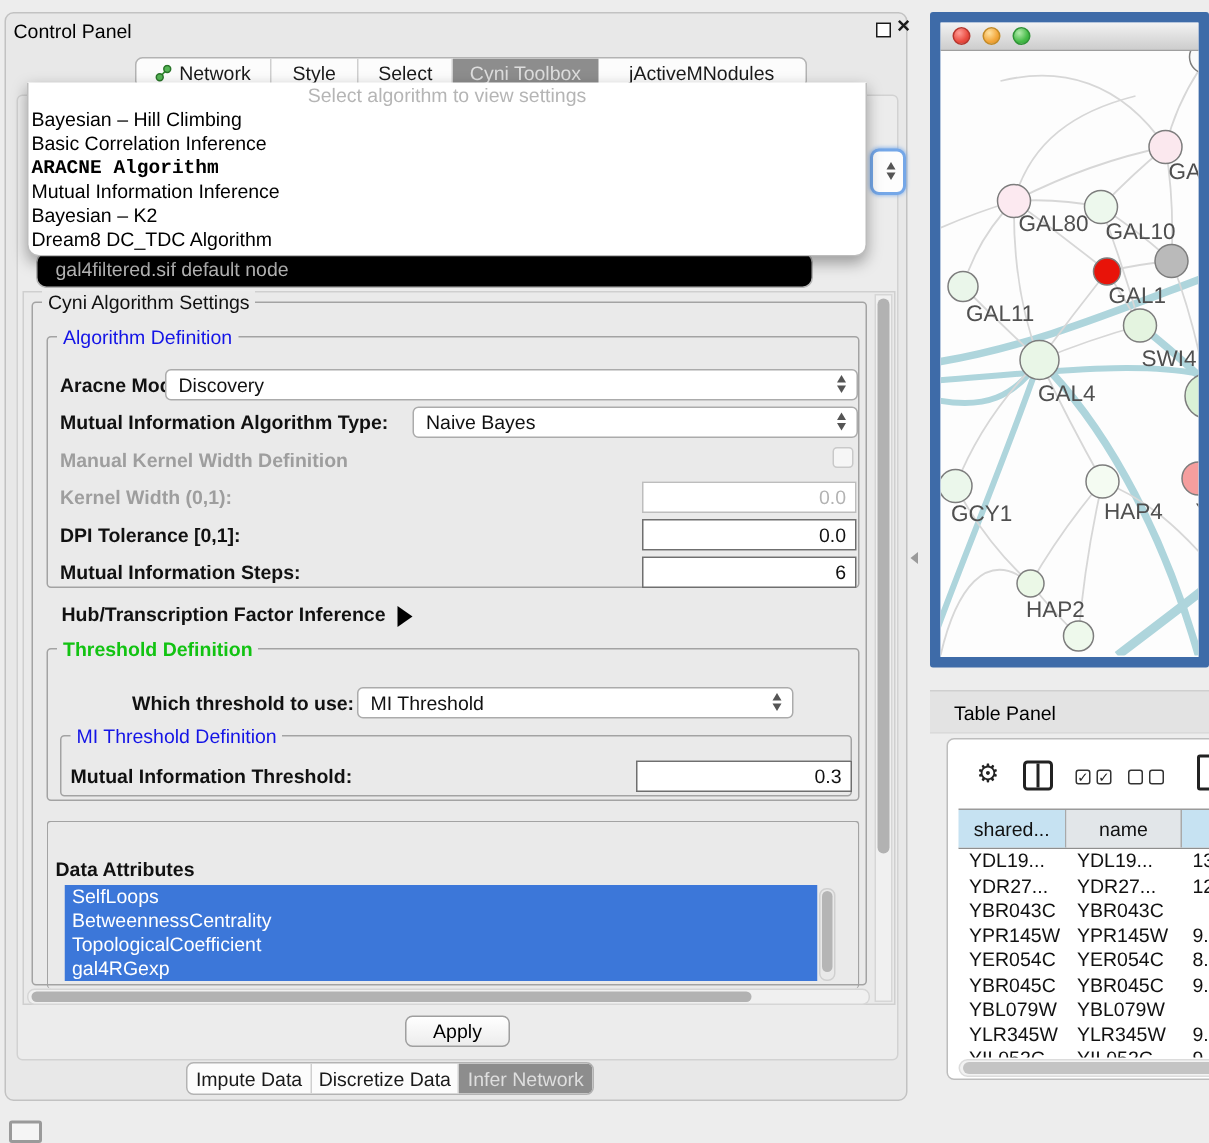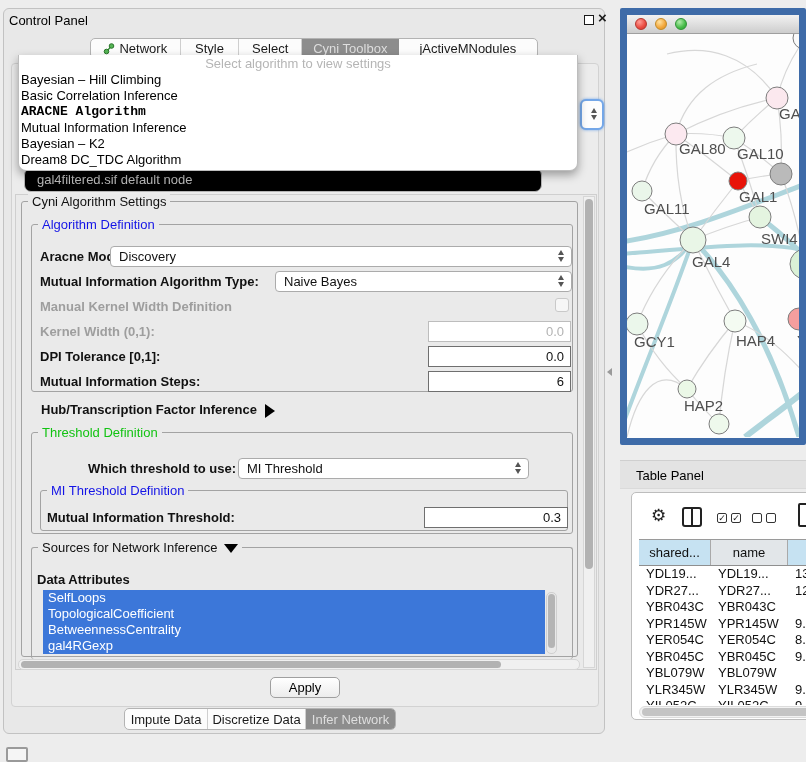--- a/index.html
+++ b/index.html
@@ -29,21 +29,21 @@
     border:1px solid #b5b5b5; border-radius:7px; line-height:22px; padding-left:12px; color:#b9b9b9; overflow:hidden; }
   .focus-frag { position:absolute; left:568px; top:35px; width:24px; height:31px; background:#fdfdfd;
     border:2px solid #74a7e8; border-radius:6px; box-shadow:0 0 3px #74a7e8; }
 
   .settings-bg { position:absolute; left:3px; top:130px; width:582px; height:476px; background:#eaeaea; border:1px solid #cfcfcf; }
 
   
   .grp { position:absolute; border:1px solid #a3a3a3; border-radius:3px; }
   .grp-title { position:absolute; top:-8px; left:6px; background:#eaeaea; padding:0 4px; font-size:13px; white-space:nowrap; }
   .grp-title.blue { color:#1414e6; }
-  .grp-title.green { color:#12c312; }
+  .grp-title.green { color:#12c312;font-weight:bold; }
 
   .lbl { position:absolute; font-size:13px; white-space:nowrap; }
   .lbl.b { font-weight:bold; }
   .lbl.dis { color:#9e9e9e; font-weight:bold; }
 
   .combo { position:absolute; height:21px; background:#fff; border:1px solid #ababab; border-radius:4px;
     display:flex; align-items:center; padding-left:8px; font-size:13px; }
   .spinner { position:absolute; right:7px; top:3px; display:flex; flex-direction:column; gap:2px; }
   .spinner .up { width:0; height:0; border-left:3.5px solid transparent; border-right:3.5px solid transparent; border-bottom:5px solid #555; }
   .spinner .dn { width:0; height:0; border-left:3.5px solid transparent; border-right:3.5px solid transparent; border-top:5px solid #555; }
@@ -227,29 +227,26 @@
           </div>
 
           <div class="grp" style="left:8px; top:57px; width:528px; height:41px;">
             <span class="grp-title blue">MI Threshold Definition</span>
             <span class="lbl b" style="left:6px; top:19px;">Mutual Information Threshold:</span>
             <div class="tfield" style="left:383px; top:16px; width:144px;"><span>0.3</span></div>
           </div>
         </div>
 
         <div class="grp" style="left:9px; top:345px; width:542px; height:112px; border-bottom:none;">
-          <span class="grp-title">
-            <span>Sources for Network Inference</span><i class="tri-down"></i>
-          </span>
           <span class="lbl b" style="left:5px; top:24px;">Data Attributes</span>
           <div class="attr-list" style="left:11px; top:42px; width:502px; height:66px;">
 
           <div class="attr-item">SelfLoops</div>
+              <div class="attr-item">BetweennessCentrality</div>
               <div class="attr-item">TopologicalCoefficient</div>
-              <div class="attr-item">BetweennessCentrality</div>
               <div class="attr-item">gal4RGexp</div>
             </div>
           <div class="list-vscroll" style="left:514px; top:44px; height:62px;">
               <span class="thumb" style="height:54px;"></span>
             </div>
         </div>
       </div>
 
       <div class="vscroll">
           <span class="thumb"></span>

